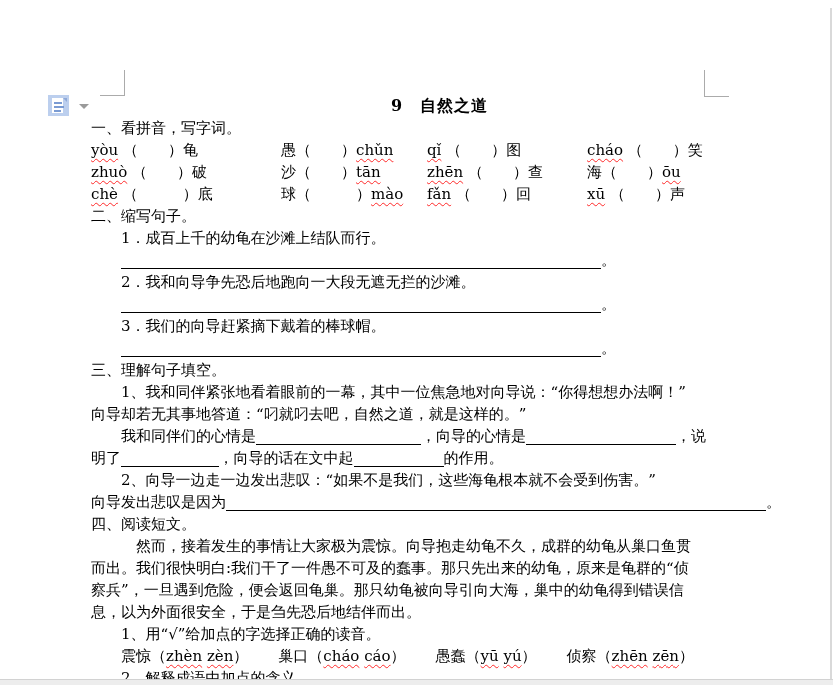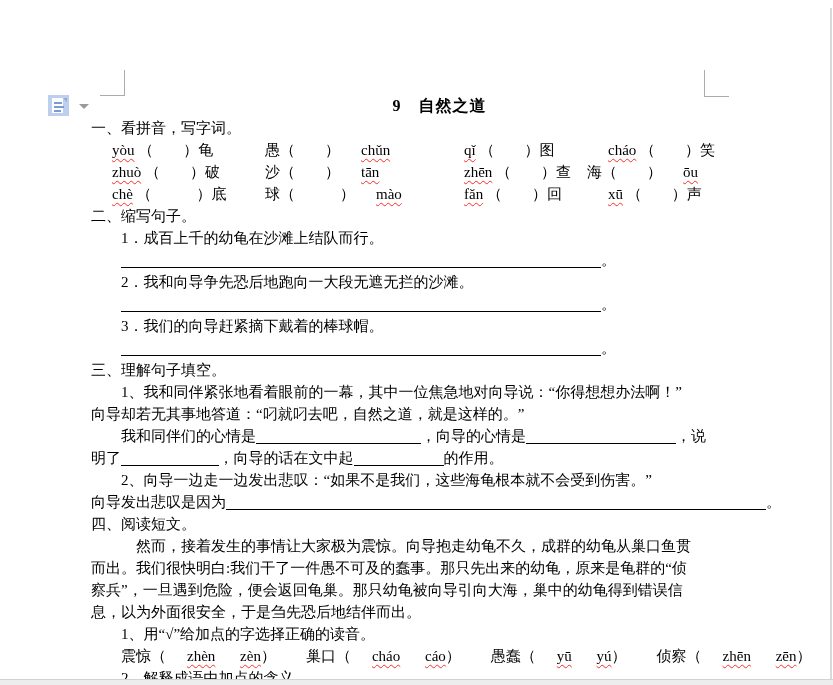--- a/index.html
+++ b/index.html
@@ -2,21 +2,21 @@
 <html><head>
 <meta charset="utf-8">
 <style>
   html, body { margin:0; padding:0; }
   body {
     width:833px; height:685px; overflow:hidden;
     background:#ffffff;
     font-family:"DejaVu Serif","Liberation Serif",serif;
     color:#000;
   }
-  .screen { position:relative; width:674px; height:685px; background:#fff;font-family:Liberation Serif, serif; }
+  .screen { position:relative; width:674px; height:685px; background:#fff; }
 
   
   .page-edge {
     position:absolute; left:830px; top:8px; width:2px; height:671px;
     background:#d9d9d9;
   }
   .bottom-band {
     position:absolute; left:0; bottom:0; width:833px; height:6px;
     background:#ededed; border-top:1px solid #d2d2d2; box-sizing:border-box;
   }
@@ -63,32 +63,31 @@
     position:absolute; left:91px; top:95px; width:697px;
     font-size:15px; line-height:22px; white-space:pre; color:#000;
   }
   .line { height:22px; }
   .line.title {
     text-align:center; font-weight:bold; font-size:16px; letter-spacing:1px;
   }
   .line.pinyin_row { position:relative; }
   .pin-cell { position:absolute; top:0; white-space:pre; }
   .pin-cell:nth-child(1) { left:0; }
-  .pin-cell:nth-child(2) { left:174px; }
-  .pin-cell:nth-child(3) { left:352px; }
+  .pin-cell:nth-child(2) { left:190px; }
+  .pin-cell:nth-child(3) { left:336px; }
   .pin-cell:nth-child(4) { left:496px; }
 
   .pinyin {
     text-decoration-line:underline;
     text-decoration-style:wavy;
     text-decoration-color:#ff2a2a;
     text-decoration-thickness:1px;
     text-underline-offset:3px;
     text-decoration-skip-ink:none;
-    margin-left:21px;
   }
   .blank {
     display:inline-block; height:16px; vertical-align:text-bottom;
     border-bottom:1px solid #000;
   }
 </style>
 </head>
 <body>
 
 <div class="screen">

